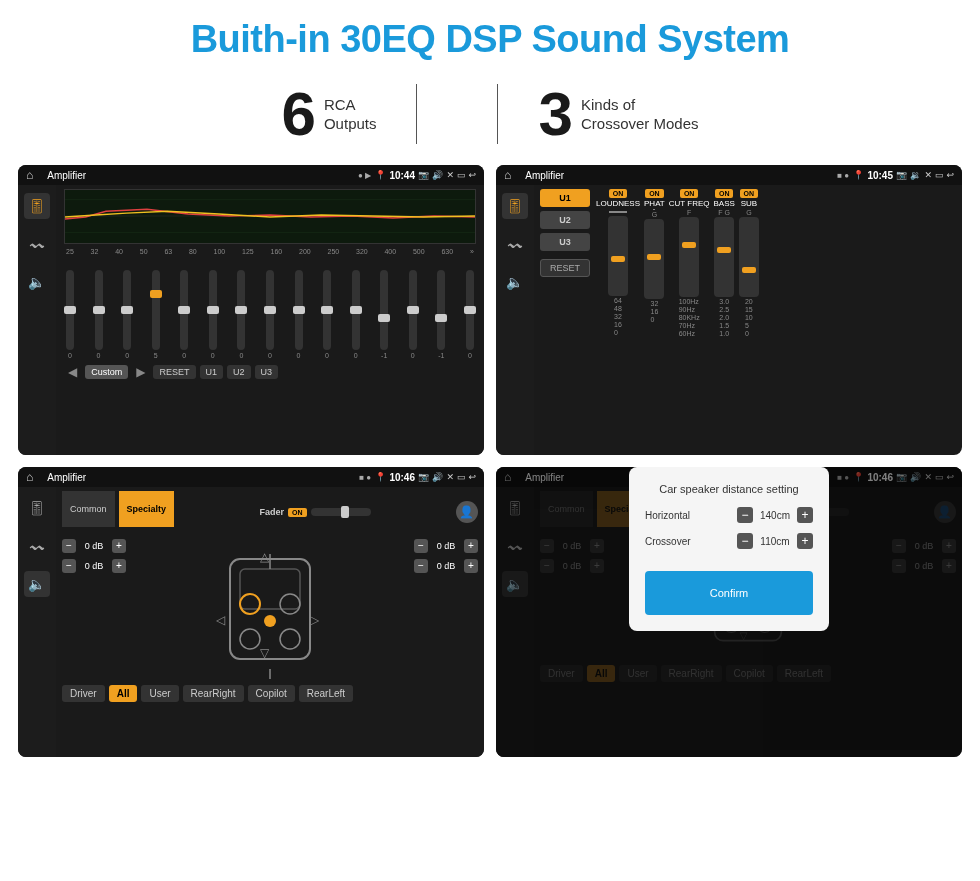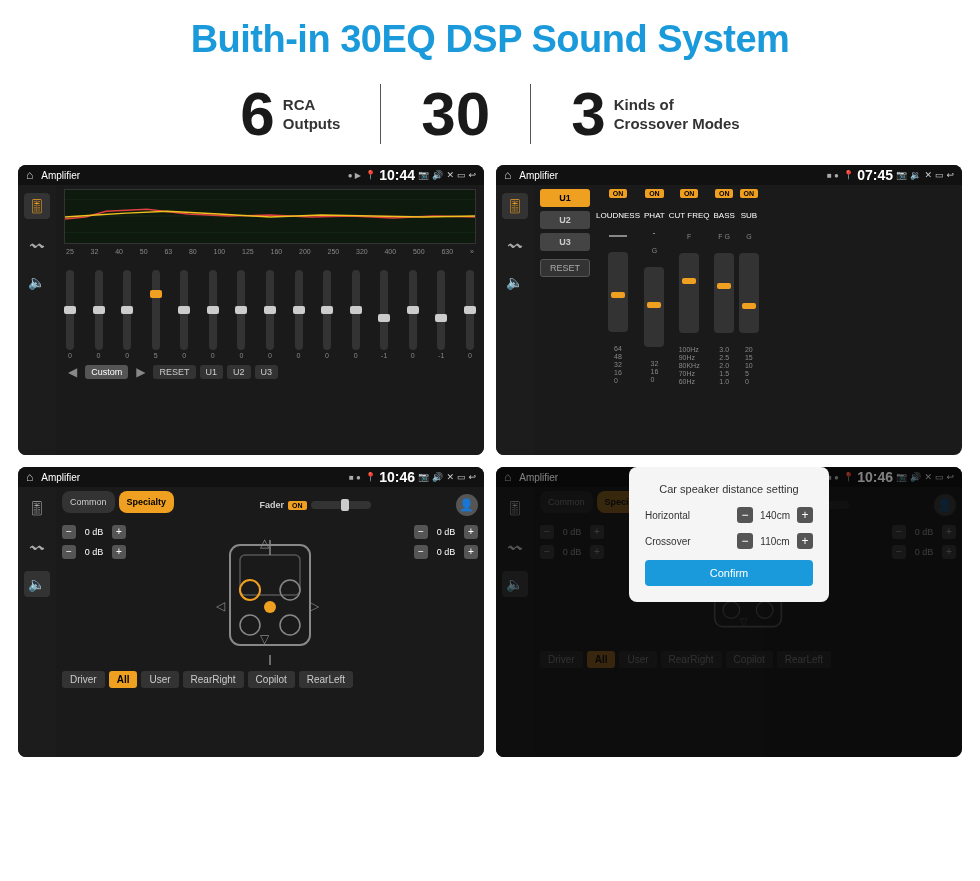--- a/index.html
+++ b/index.html
@@ -45,21 +45,21 @@
       font-size: 62px;
       font-weight: 900;
       color: #1a1a1a;
       line-height: 1;
     }
 
     .stat-label {
       font-size: 15px;
       color: #333;
       line-height: 1.3;
-      font-weight: 700;
+      font-weight: 400;
     }
 
     .screens-grid {
       display: grid;
       grid-template-columns: 1fr 1fr;
       gap: 12px;
       padding: 8px 18px;
     }
 
     .screen-container {
@@ -74,23 +74,23 @@
     .status-bar {
       display: flex;
       align-items: center;
       background: #111;
       padding: 3px 8px;
       height: 20px;
       gap: 4px;
     }
 
     .status-home { color: #ccc; font-size: 12px; }
-    .status-title { color: #fff; font-size: 10px; margin-left: 4px; flex: 1; }
+    .status-title { color: #fff; font-size: 10px; margin-left: 10px; flex: 1; }
     .status-icons { display: flex; align-items: center; gap: 3px; color: #ccc; font-size: 9px; }
-    .status-time { color: #fff; font-size: 14px; font-weight: bold; }
+    .status-time { color: #fff; font-size: 10px; font-weight: bold; }
 
     
     .screen-content {
       display: flex;
       height: calc(100% - 20px);
     }
 
     
     .side-panel {
       width: 38px;
@@ -261,22 +261,22 @@
     .crossover-tabs {
       display: flex;
       gap: 4px;
       margin-bottom: 6px;
     }
 
     .cross-tab {
       background: #333;
       color: #ccc;
       border: none;
-      border-radius: 8px;
-      padding: 6px 8px;
+      border-radius: 0;
+      padding: 13px 8px;
       font-size: 9px;
       cursor: pointer;
     }
 
     .cross-tab.active {
       background: #f0a020;
       color: #000;
       font-weight: bold;
     }
 
@@ -426,25 +426,25 @@
       color: #333;
       min-width: 36px;
       text-align: center;
     }
 
     .dialog-confirm-btn {
       background: #1a9adb;
       color: #fff;
       border: none;
       border-radius: 4px;
-      padding: 7px 0;
+      padding: 16px 0;
       width: 100%;
       font-size: 11px;
       cursor: pointer;
-      margin-top: 1px;
+      margin-top: 12px;
     }
 
     .user-icon {
       width: 22px;
       height: 22px;
       border-radius: 50%;
       background: #555;
       display: flex;
       align-items: center;
       justify-content: center;
@@ -465,21 +465,21 @@
       padding: 3px 8px;
       font-size: 9px;
       cursor: pointer;
       margin-top: 4px;
     }
 
     .amp2-col {
       display: flex;
       flex-direction: column;
       align-items: center;
-      gap: 13px;
+      gap: 1px;
     }
 
     .mini-h-slider {
       width: 20px;
       height: 60px;
       background: #333;
       border-radius: 4px;
       position: relative;
     }
 
@@ -507,21 +507,20 @@
 
 <h1 class="main-title">Buith-in 30EQ DSP Sound System</h1>
 
 <div class="stats-row">
   <div class="stat-item">
     <span class="stat-number">6</span>
     <span class="stat-label">RCA<br>Outputs</span>
   </div>
   <div class="stat-divider"></div>
   <div class="stat-item">
-    <span class="stat-number">30</span>
   </div>
   <div class="stat-divider"></div>
   <div class="stat-item">
     <span class="stat-number">3</span>
     <span class="stat-label">Kinds of<br>Crossover Modes</span>
   </div>
 </div>
 
 <div class="screens-grid">
 
@@ -684,21 +683,21 @@
     </div>
   </div>
 
   <div class="screen-container">
     <div class="status-bar">
       <span class="status-home">⌂</span>
       <span class="status-title">Amplifier</span>
       <span style="font-size:8px;color:#aaa;">■ ●</span>
       <div class="status-icons">
         <span>📍</span>
-        <span class="status-time">07:45</span>
+        <span class="status-time">10:45</span>
         <span>📷</span>
         <span>🔉</span>
         <span>✕</span>
         <span>▭</span>
         <span>↩</span>
       </div>
     </div>
     <div class="screen-content">
       <div class="side-panel">
         <div class="side-icon active">🎚</div>

